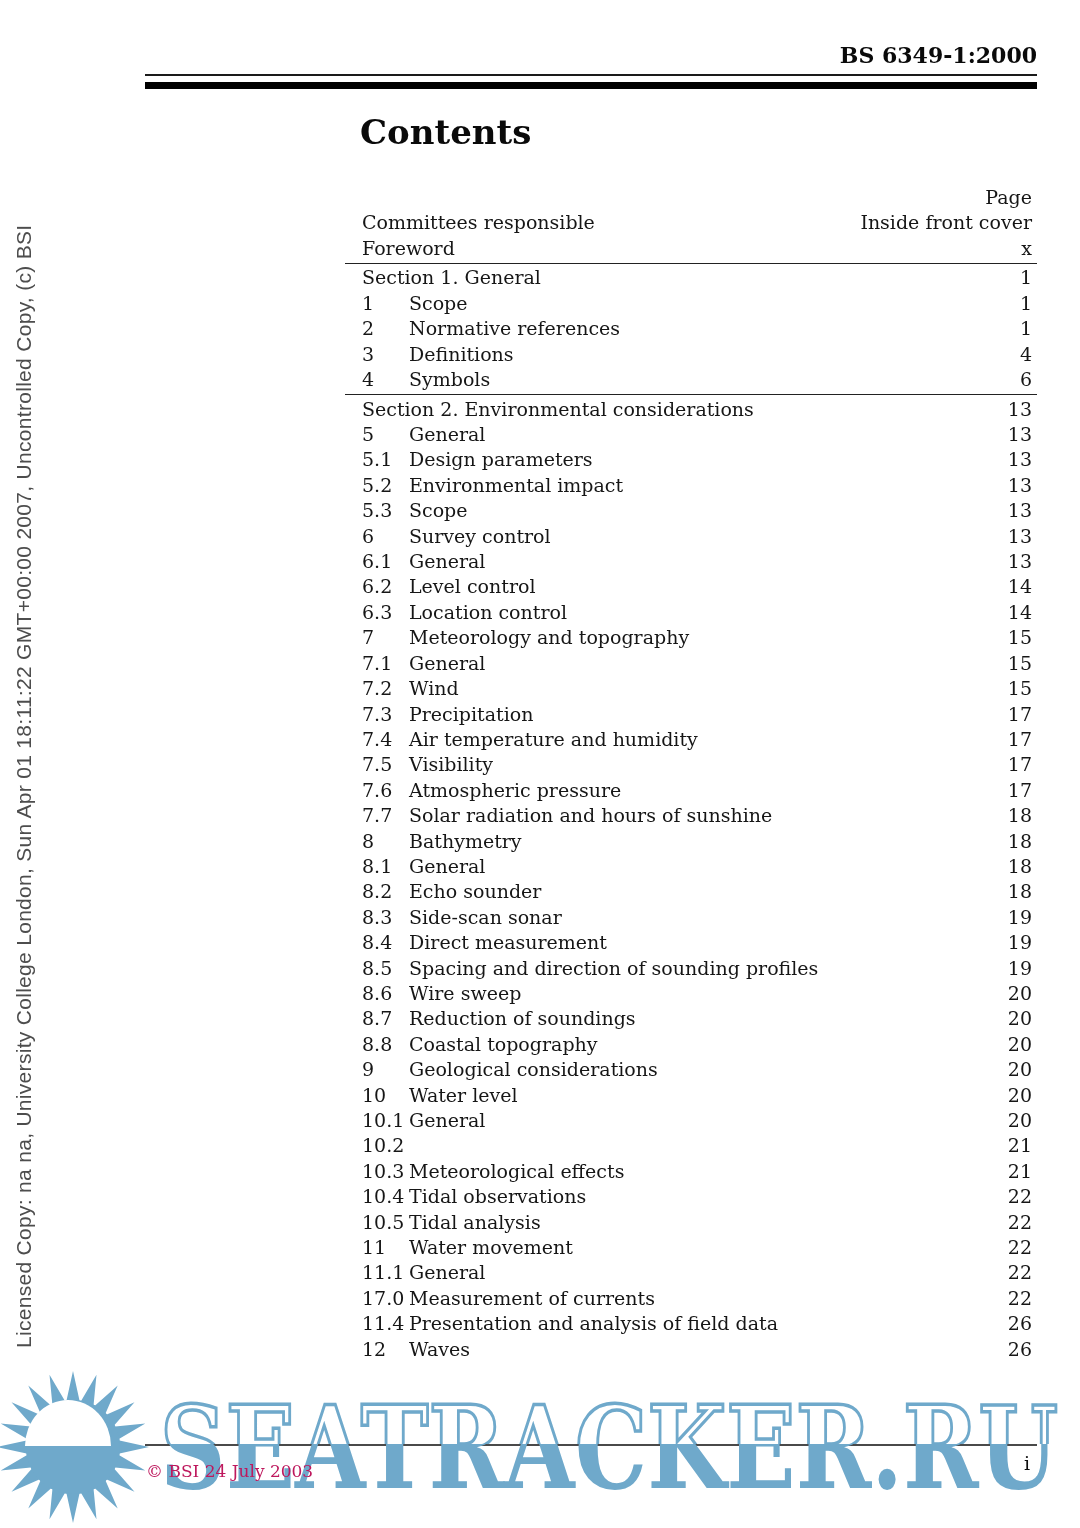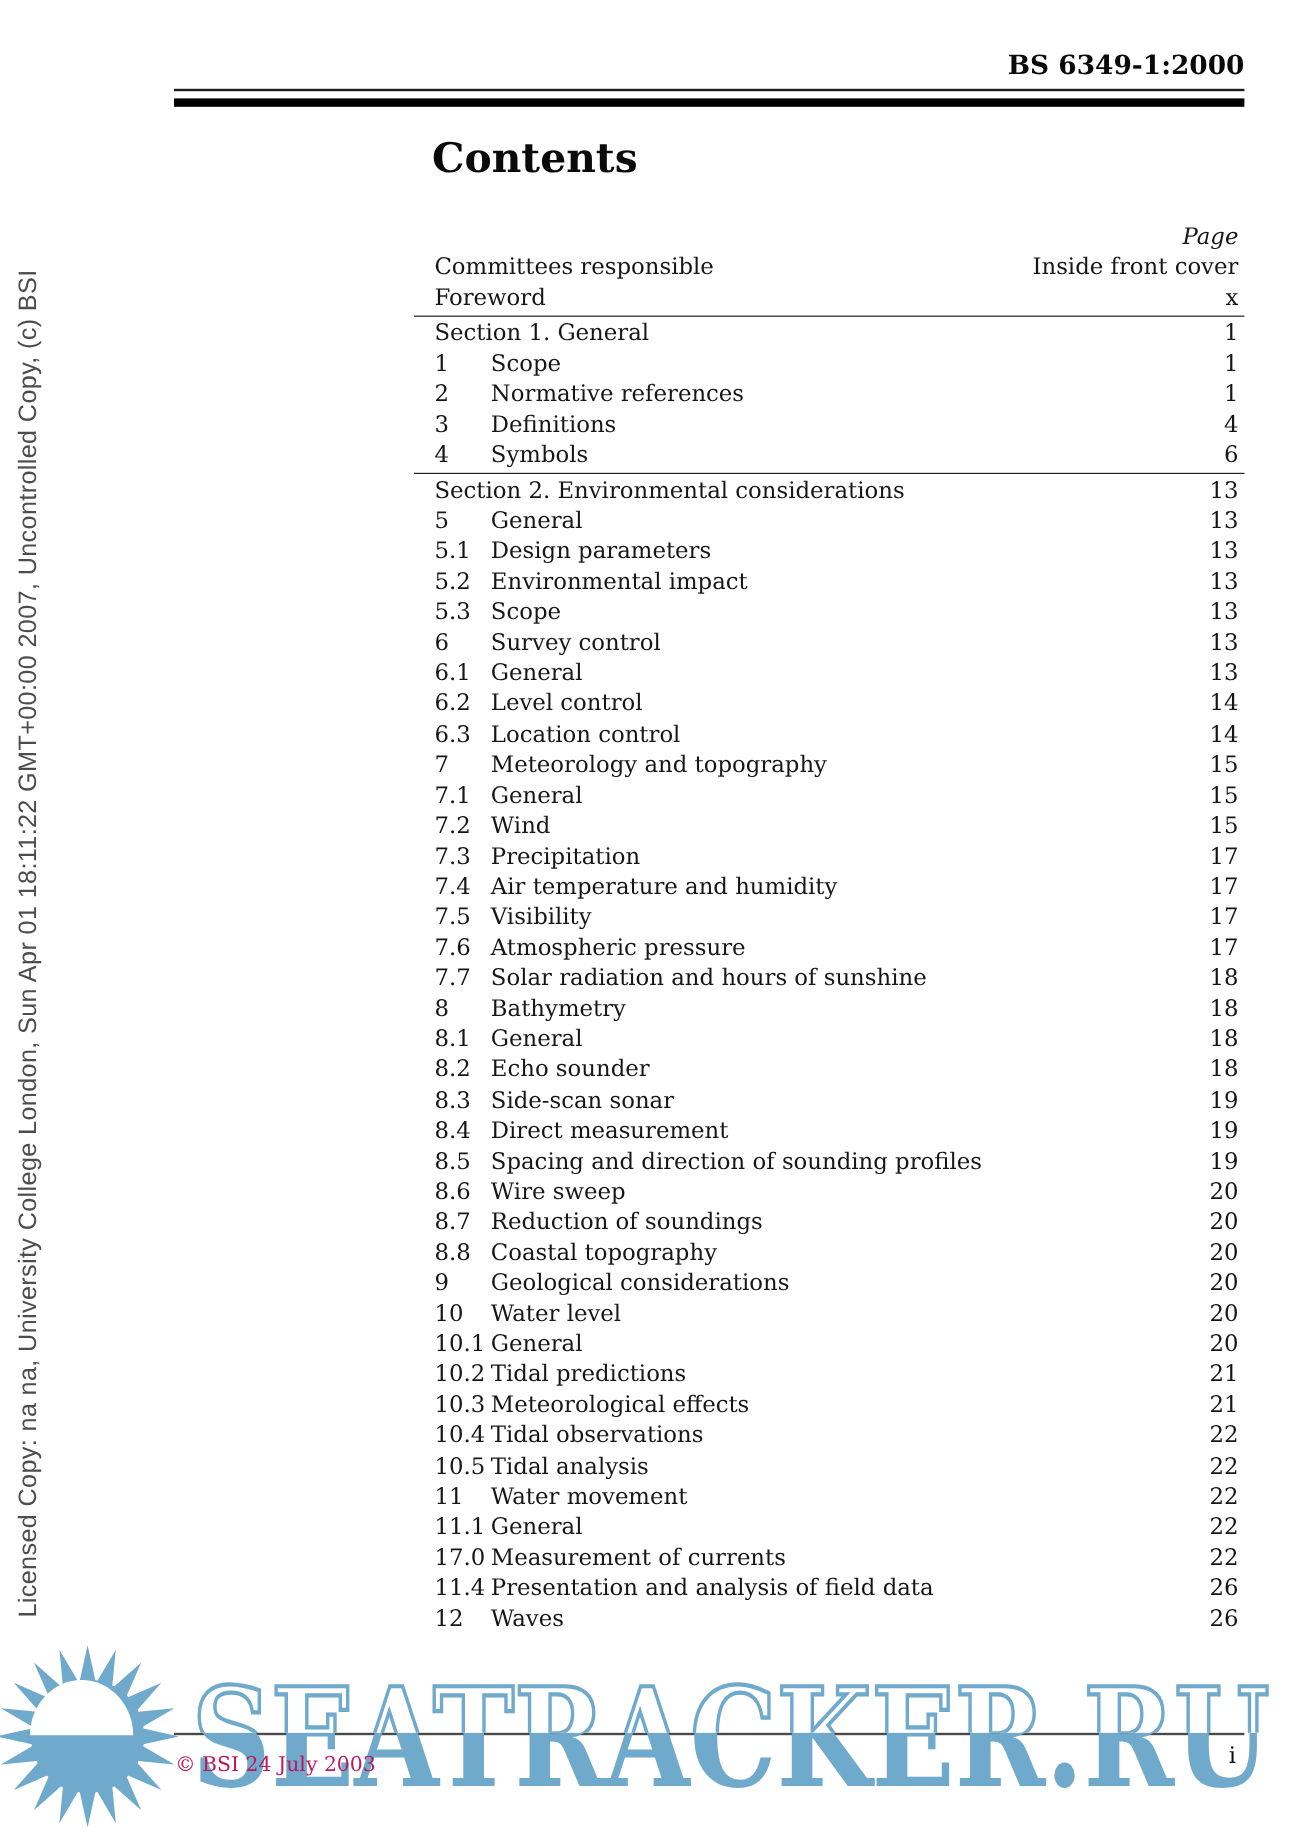--- a/index.html
+++ b/index.html
@@ -29,21 +29,21 @@
   .toc{
     position:absolute; left:362px; top:185px; width:670px;
     font-size:19px;
   }
   .row{display:flex; line-height:25.4px; align-items:baseline;}
   .pg{margin-left:auto; text-align:center; white-space:nowrap;}
   .num{width:47px; flex:none;}
   .ttl{flex:1; padding-right:8px;}
   .front-label{flex:none; padding-right:8px;}
   .heading{font-weight:normal; flex:1; padding-right:8px;}
-  .page-col-label{text-align:right; line-height:25.4px;font-style:italic;}
+  .page-col-label{text-align:right; line-height:25.4px;}
   .toc-rule{
     height:0; border-top:1.7px solid #222;
     margin:1.6px 0 1.6px -17px; width:calc(100% + 22px);
   }
   
   .footer-rule{position:absolute; left:145px; width:892px; top:1444px; height:2px; background:#4a4a4a;}
   .copyright-notice{position:absolute; left:146px; top:1461px; font-size:17px; color:#be185d; z-index:6;}
   .page-number{position:absolute; right:50px; top:1452px; font-size:19px; color:#0d0d0d; z-index:6;}
   
   .sun-logo{position:absolute; left:-3px; top:1371px; z-index:2;}
@@ -294,21 +294,20 @@
               </div>
 
               <div class="row">
                 <span class="num">10.1</span>
                 <span class="ttl">General</span>
                 <span class="pg">20</span>
               </div>
 
               <div class="row">
                 <span class="num">10.2</span>
-                <span class="ttl">Tidal predictions</span>
                 <span class="pg">21</span>
               </div>
 
               <div class="row">
                 <span class="num">10.3</span>
                 <span class="ttl">Meteorological effects</span>
                 <span class="pg">21</span>
               </div>
 
               <div class="row">

